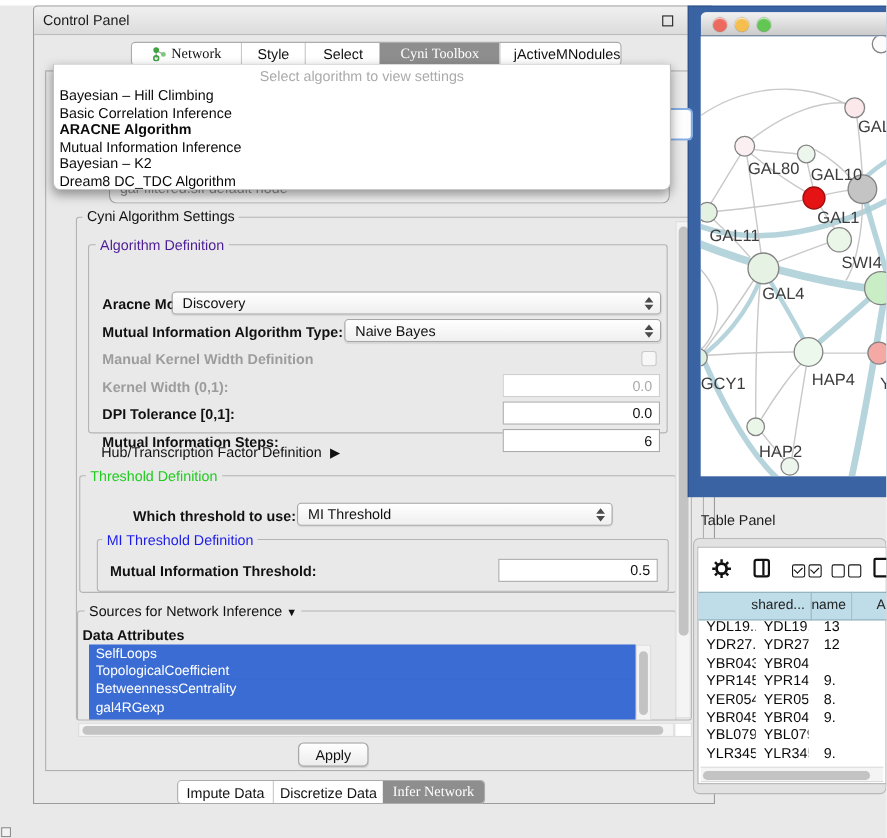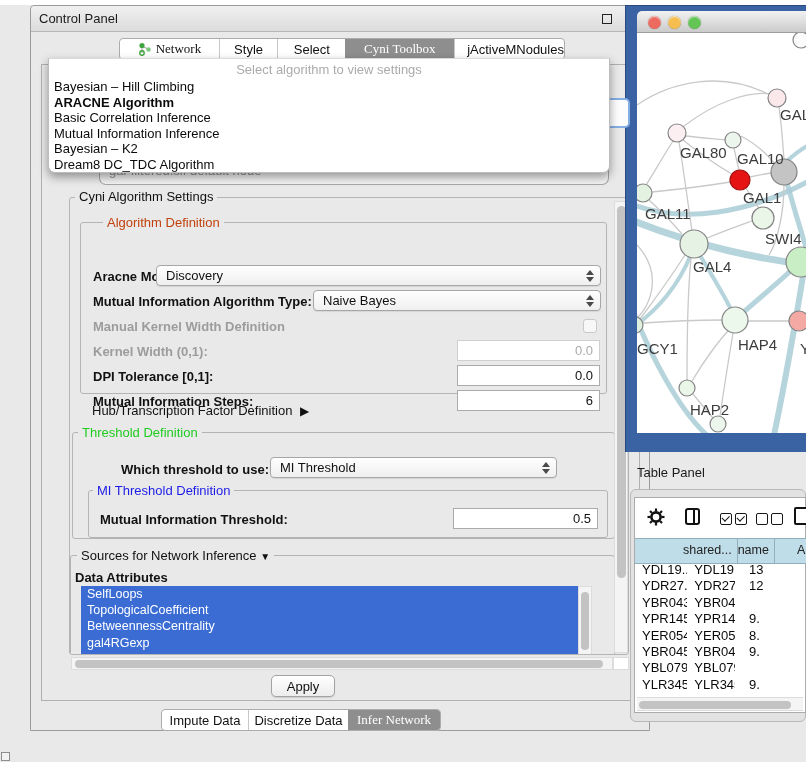--- a/index.html
+++ b/index.html
@@ -101,21 +101,21 @@
         <div class="tabseg" style="width: 110px; justify-content: flex-end;">
           <span>jActiveMNodules</span>
         </div>
       </div>
 
     <div class="abs" id="cp-content">
 
       <div class="abs group" style="left:27px;top:132px;width:560px;height:458px;overflow:hidden;">
 
         <div class="abs group" style="left:10px;top:24px;width:527px;height:172px;">
-          <span class="gtitle gt-blue" style="left: 22px; top: -7px; color: #c2410c;">Algorithm Definition</span>
+          <span class="gtitle gt-blue" style="left: 6px; top: -7px; color: #4c1d95;">Algorithm Definition</span>
 
           <div class="abs b" style="left:12px;top:46px;">Aracne Mode:</div>
           <div class="abs b" style="left:12px;top:71px;">Mutual Information Algorithm Type:</div>
 
           <div class="abs combo" style="left:75px;top:42px;width:445px;">
             <span>Discovery</span>
             <span class="stepper"></span>
           </div>
           <div class="abs combo" style="left:232px;top:67px;width:288px;">
             <span>Naive Bayes</span>
@@ -189,22 +189,22 @@
     <div class="abs" style="left:68px;top:164px;width:510px;height:15px;background:#F2F2F2;border:1px solid #A6A6A6;border-top:none;border-radius:0 0 7px 7px;overflow:hidden;z-index:5;">
       <span style="position:absolute;left:9px;top:-7px;color:#8F8F8F;">gal-filtered.sif default node</span>
     </div>
 
     <div class="abs" style="left:579px;top:92px;width:20px;height:30px;background:#FDFDFD;border:2px solid #85AEE4;border-left:none;border-radius:0 5px 5px 0;z-index:5;"></div>
 
     <div class="abs" id="alg-popup">
       <div class="abs" id="alg-ph">Select algorithm to view settings</div>
       <div class="abs" id="dd-items" style="left:0;top:20px;width:100%;">
           <div class="dd-item">Bayesian – Hill Climbing</div>
+          <div class="dd-item">Basic Correlation Inference</div>
           <div class="dd-item b">ARACNE Algorithm</div>
-          <div class="dd-item">Basic Correlation Inference</div>
           <div class="dd-item">Mutual Information Inference</div>
           <div class="dd-item">Bayesian – K2</div>
           <div class="dd-item">Dream8 DC_TDC Algorithm</div>
         </div>
     </div>
 
     <div class="abs" id="bottom-tabs">
         <div class="tabseg" style="width: 87px;">Impute Data</div>
         <div class="tabseg" style="width: 100px;">Discretize Data</div>
         <div class="tabseg sel" style="width: 93px; background: rgb(142, 142, 142);">Infer Network</div>

